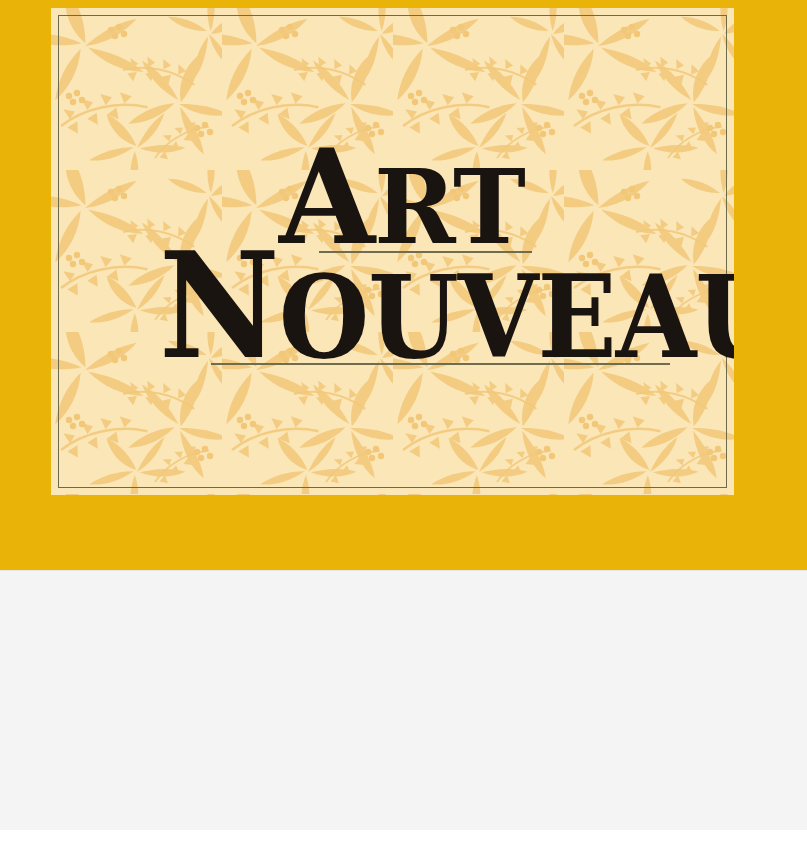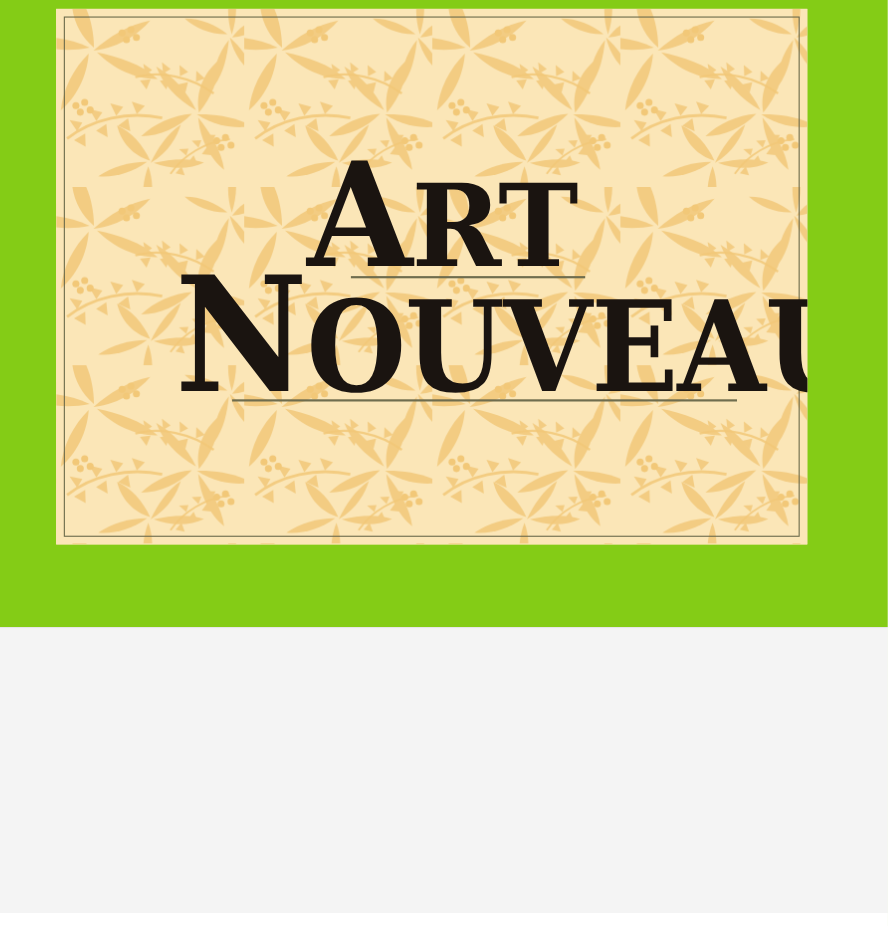--- a/index.html
+++ b/index.html
@@ -14,21 +14,21 @@
     overflow: hidden;
     position: relative;
   }
 
   
   #canvas-area {
     position: absolute;
     left: 0; top: 0;
     width: 807px;
     height: 570px;
-    background: #84cc16;
+    background: #eab308;
   }
 
   #artboard {
     position: absolute;
     left: 51px;
     top: 8px;
     width: 683px;
     height: 487px;
     background: #fbe5b4;
     overflow: hidden;

